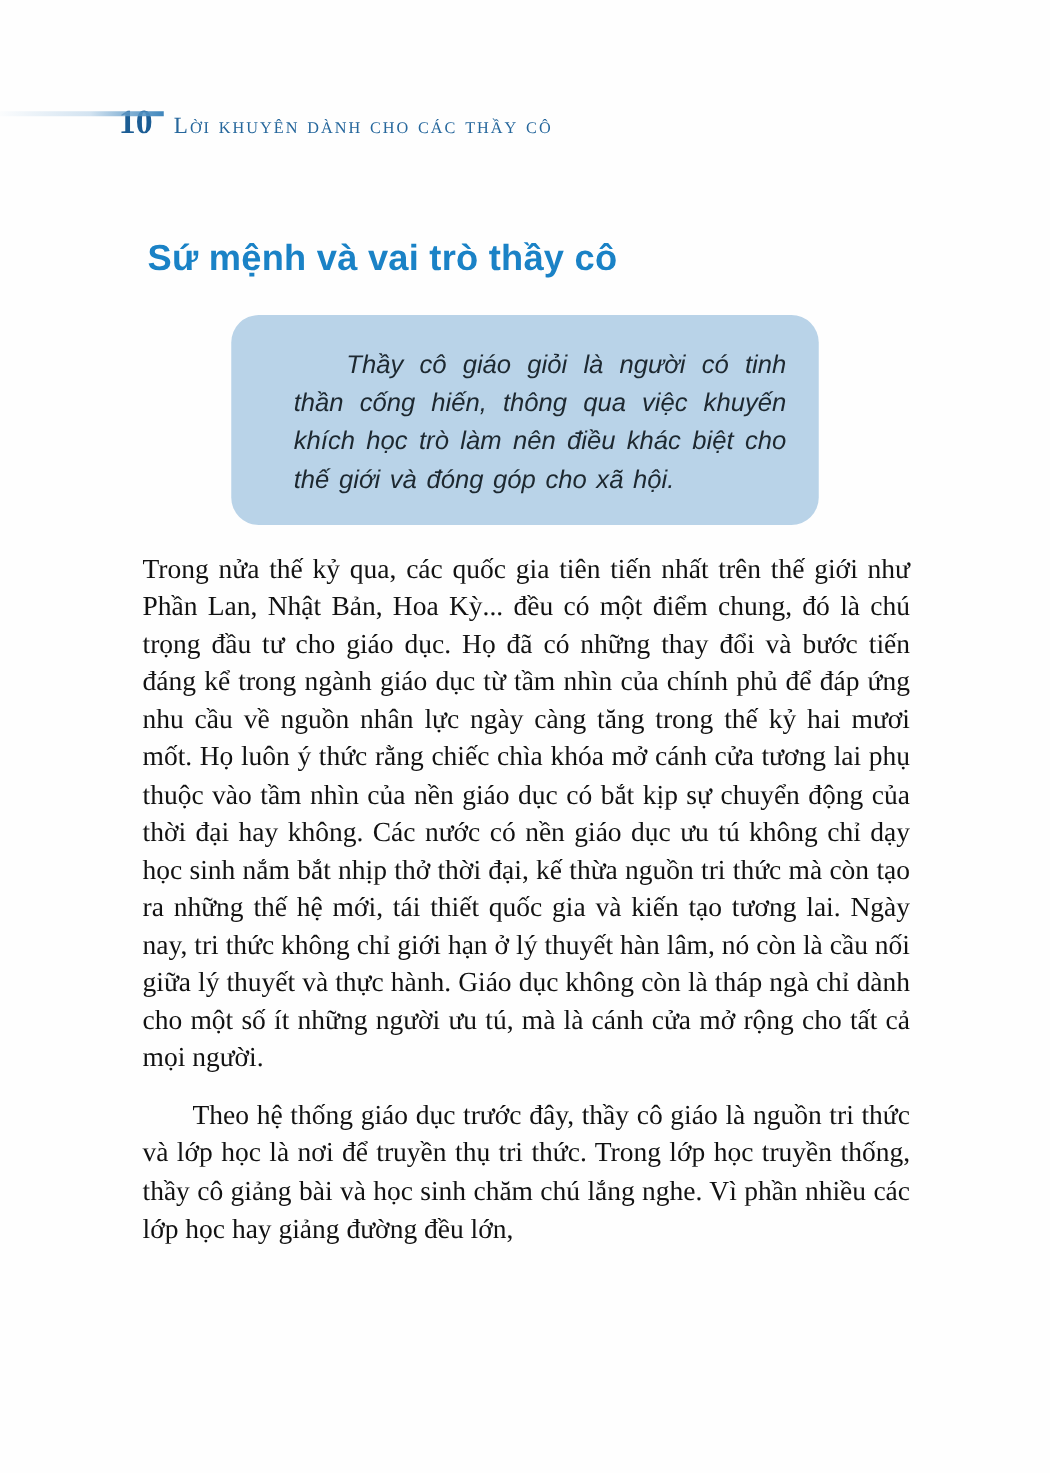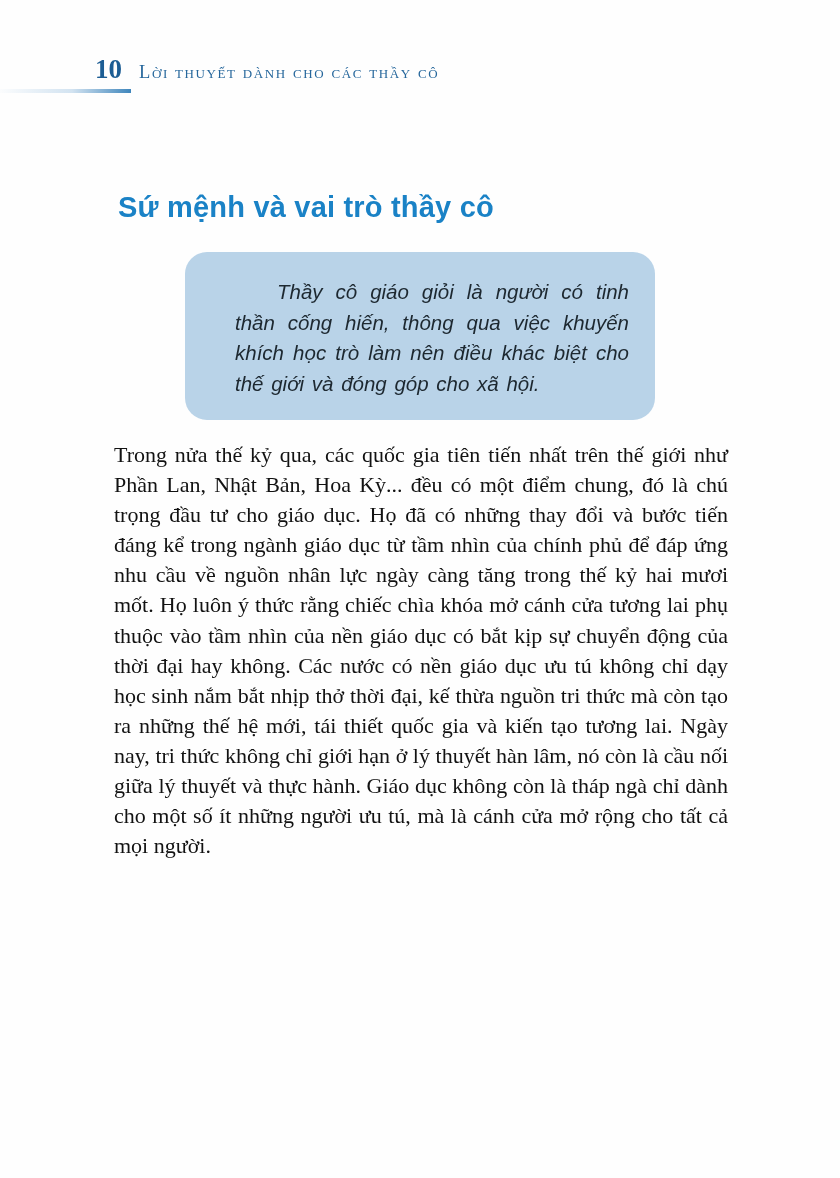--- a/index.html
+++ b/index.html
@@ -20,20 +20,21 @@
     display: flex;
     align-items: baseline;
     gap: 17px;
   }
   .page-number {
     font-family: "Liberation Serif", serif;
     font-weight: bold;
     font-size: 27px;
     color: #1c5d94;
     line-height: 1;
+    margin-top: 28px;
   }
   .running-title {
     font-family: "Liberation Serif", serif;
     font-variant-caps: small-caps;
     font-size: 18.5px;
     letter-spacing: 1.6px;
     color: #26679c;
     line-height: 1;
   }
   .header-rule {
@@ -102,30 +103,31 @@
   .para + .para { margin-top: 16px; }
   .para.indent { text-indent: 40px; }
 </style>
 </head>
 <body>
 
 <div class="page">
 
   <header class="running-header">
     <span class="page-number">10</span>
-    <span class="running-title">Lời thuyết dành cho các thầy cô</span>
+    <span class="running-title">Lời khuyên dành cho các thầy cô</span>
   </header>
 
   <div class="header-rule"></div>
 
   <h1 class="chapter-title">
     <span class="title-line">Sứ mệnh và vai trò thầy cô</span>
   </h1>
 
   <div class="quote-box">
     <p class="quote-text">Thầy cô giáo giỏi là người có tinh thần cống hiến, thông qua việc khuyến khích học trò làm nên điều khác biệt cho thế giới và đóng góp cho xã hội.</p>
   </div>
 
   <div class="body-text">
     <p class="para">Trong nửa thế kỷ qua, các quốc gia tiên tiến nhất trên thế giới như Phần Lan, Nhật Bản, Hoa Kỳ... đều có một điểm chung, đó là chú trọng đầu tư cho giáo dục. Họ đã có những thay đổi và bước tiến đáng kể trong ngành giáo dục từ tầm nhìn của chính phủ để đáp ứng nhu cầu về nguồn nhân lực ngày càng tăng trong thế kỷ hai mươi mốt. Họ luôn ý thức rằng chiếc chìa khóa mở cánh cửa tương lai phụ thuộc vào tầm nhìn của nền giáo dục có bắt kịp sự chuyển động của thời đại hay không. Các nước có nền giáo dục ưu tú không chỉ dạy học sinh nắm bắt nhịp thở thời đại, kế thừa nguồn tri thức mà còn tạo ra những thế hệ mới, tái thiết quốc gia và kiến tạo tương lai. Ngày nay, tri thức không chỉ giới hạn ở lý thuyết hàn lâm, nó còn là cầu nối giữa lý thuyết và thực hành. Giáo dục không còn là tháp ngà chỉ dành cho một số ít những người ưu tú, mà là cánh cửa mở rộng cho tất cả mọi người.</p>
+    <p class="para indent">Theo hệ thống giáo dục trước đây, thầy cô giáo là nguồn tri thức và lớp học là nơi để truyền thụ tri thức. Trong lớp học truyền thống, thầy cô giảng bài và học sinh chăm chú lắng nghe. Vì phần nhiều các lớp học hay giảng đường đều lớn,</p>
   </div>
 
 </div>
 
 </body></html>

